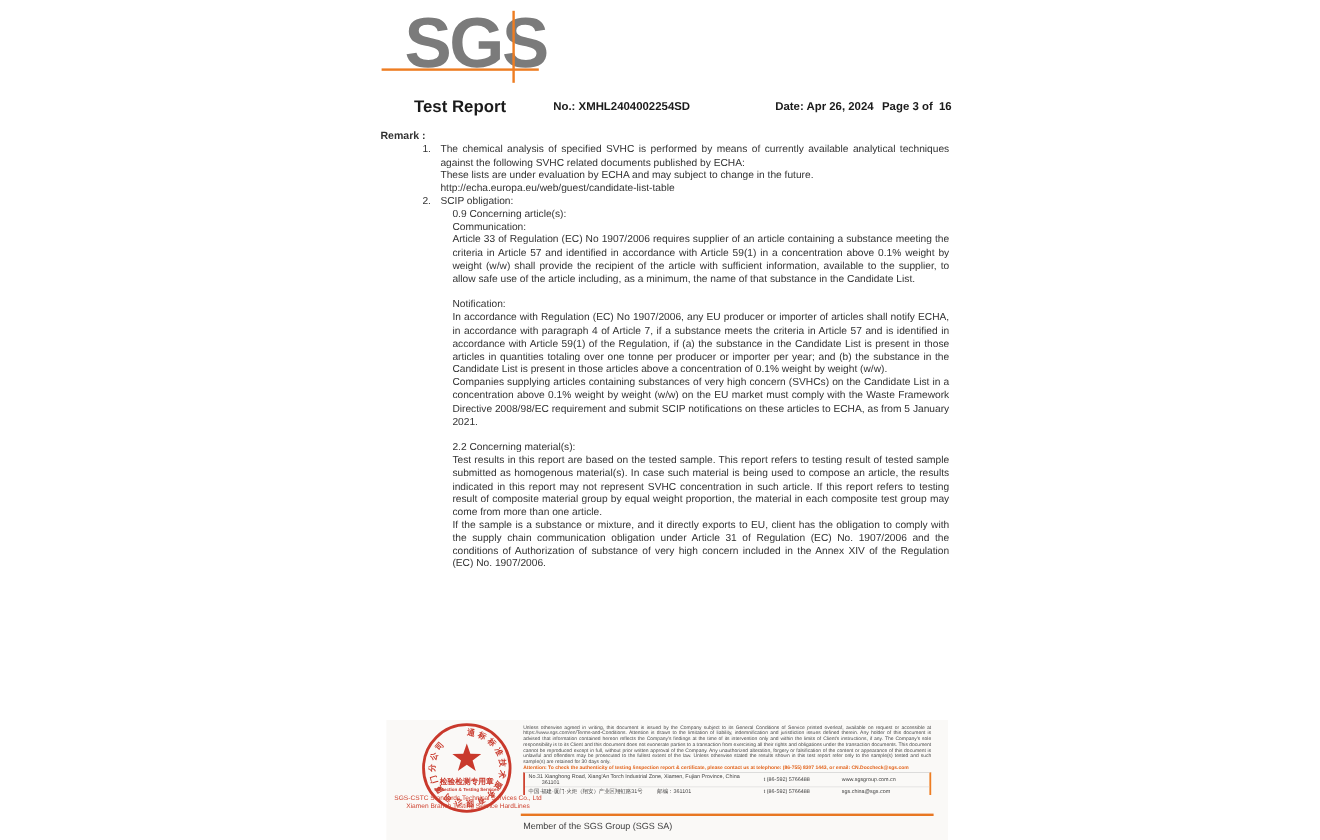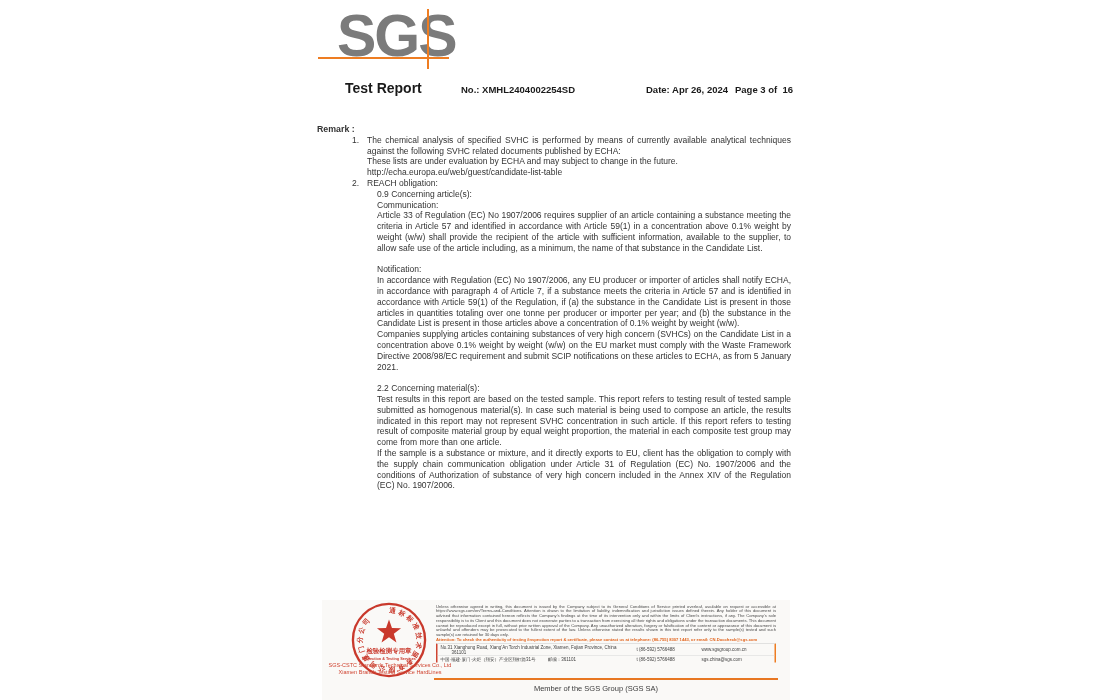--- a/index.html
+++ b/index.html
@@ -16,21 +16,21 @@
   .logo-hline { position:absolute; left:318px; top:57px; width:131px; height:2px; background:#ee7d22; }
   .logo-vline { position:absolute; left:427px; top:9px; width:2px; height:60px; background:#ee7d22; }
   .doc-title { position:absolute; left:345px; top:80px; font-size:14px; font-weight:bold; color:#1a1a1a; }
   .hmeta { position:absolute; top:84px; font-size:9.5px; font-weight:bold; color:#1a1a1a; white-space:pre; }
   .h-no   { left:461px; }
   .h-date { left:646px; }
   .h-page { left:735px; }
 
   
   .body-text {
-    position:absolute; left:317px; top:124px; width:478px;
+    position:absolute; left:317px; top:108px; width:478px;
     font-size:8.5px; line-height:10.8px; color:#333;
   }
   .remark-label { font-weight:bold; font-size:8.8px; }
   .li { display:flex; }
   .li .num { flex:0 0 15px; margin-left:35px; }
   .li .li-content { width:424px; }
   .sub { margin-left:60px; width:414px; }
   p.j { text-align:justify; margin:0; }
   .ln { margin:0; }
   .gap { margin-top:10.8px; }
@@ -51,21 +51,21 @@
   .legal-wrap p { margin:0; }
   .attention { color:#e2641c; font-weight:bold; margin-top:1px !important; }
   .addr-table { margin-top:3px; border-top:1px solid #c9c9c9; border-left:3px solid #cf4431; border-right:3px solid #ee7d22; }
   .addr-row { display:flex; align-items:center; padding:2px 6px; font-size:9px; color:#3d3d3d; }
   .addr-row + .addr-row { border-top:1px solid #d7d7d7; }
   .addr-main { flex:1; }
   .addr-post { margin-left:22px; }
   .addr-tel { width:130px; }
   .addr-link { width:140px; text-align:left; }
   .orange-rule { position:absolute; left:434px; top:678px; width:344px; height:2px; background:#e87722; }
-  .member { position:absolute; left:436px; top:684px; width:320px; text-align:center; font-size:7.5px; color:#3c3c3c; }
+  .member { position:absolute; left:436px; top:684px; width:320px; text-align:left; font-size:7.5px; color:#3c3c3c; }
 </style>
 </head>
 <body>
 
 <div class="page">
 
   <div class="logo">SGS</div>
   <div class="logo-hline"></div>
   <div class="logo-vline"></div>
   <div class="doc-title">Test Report</div>
@@ -80,21 +80,21 @@
       <div class="num">1.</div>
       <div class="li-content">
         <p class="j">The chemical analysis of specified SVHC is performed by means of currently available analytical techniques against the following SVHC related documents published by ECHA:</p>
         <div class="ln">These lists are under evaluation by ECHA and may subject to change in the future.</div>
         <div class="ln">http://echa.europa.eu/web/guest/candidate-list-table</div>
       </div>
     </div>
 
     <div class="li">
       <div class="num">2.</div>
-      <div class="li-content">REACH obligation:</div>
+      <div class="li-content">SCIP obligation:</div>
     </div>
 
     <div class="sub">
       <div class="ln">0.9 Concerning article(s):</div>
       <div class="ln">Communication:</div>
       <p class="j">Article 33 of Regulation (EC) No 1907/2006 requires supplier of an article containing a substance meeting the criteria in Article 57 and identified in accordance with Article 59(1) in a concentration above 0.1% weight by weight (w/w) shall provide the recipient of the article with sufficient information, available to the supplier, to allow safe use of the article including, as a minimum, the name of that substance in the Candidate List.</p>
 
       <div class="ln gap">Notification:</div>
       <p class="j">In accordance with Regulation (EC) No 1907/2006, any EU producer or importer of articles shall notify ECHA, in accordance with paragraph 4 of Article 7, if a substance meets the criteria in Article 57 and is identified in accordance with Article 59(1) of the Regulation, if (a) the substance in the Candidate List is present in those articles in quantities totaling over one tonne per producer or importer per year; and (b) the substance in the Candidate List is present in those articles above a concentration of 0.1% weight by weight (w/w).</p>
 

